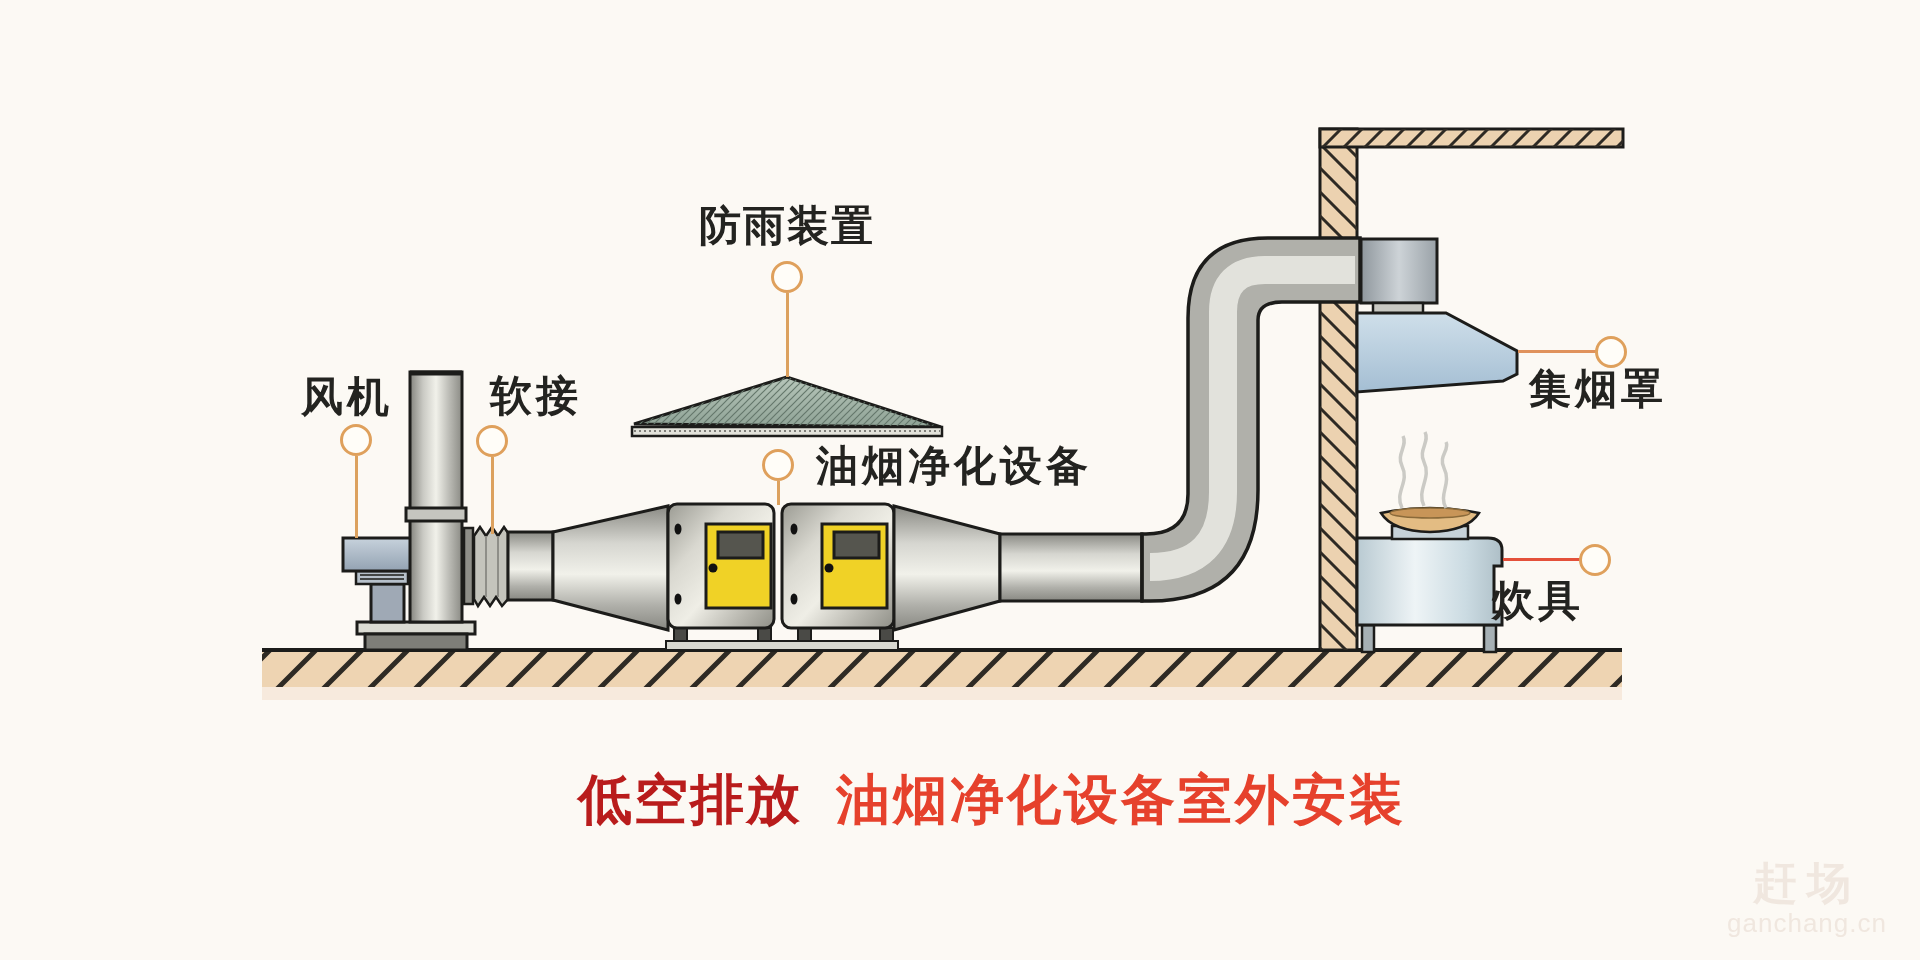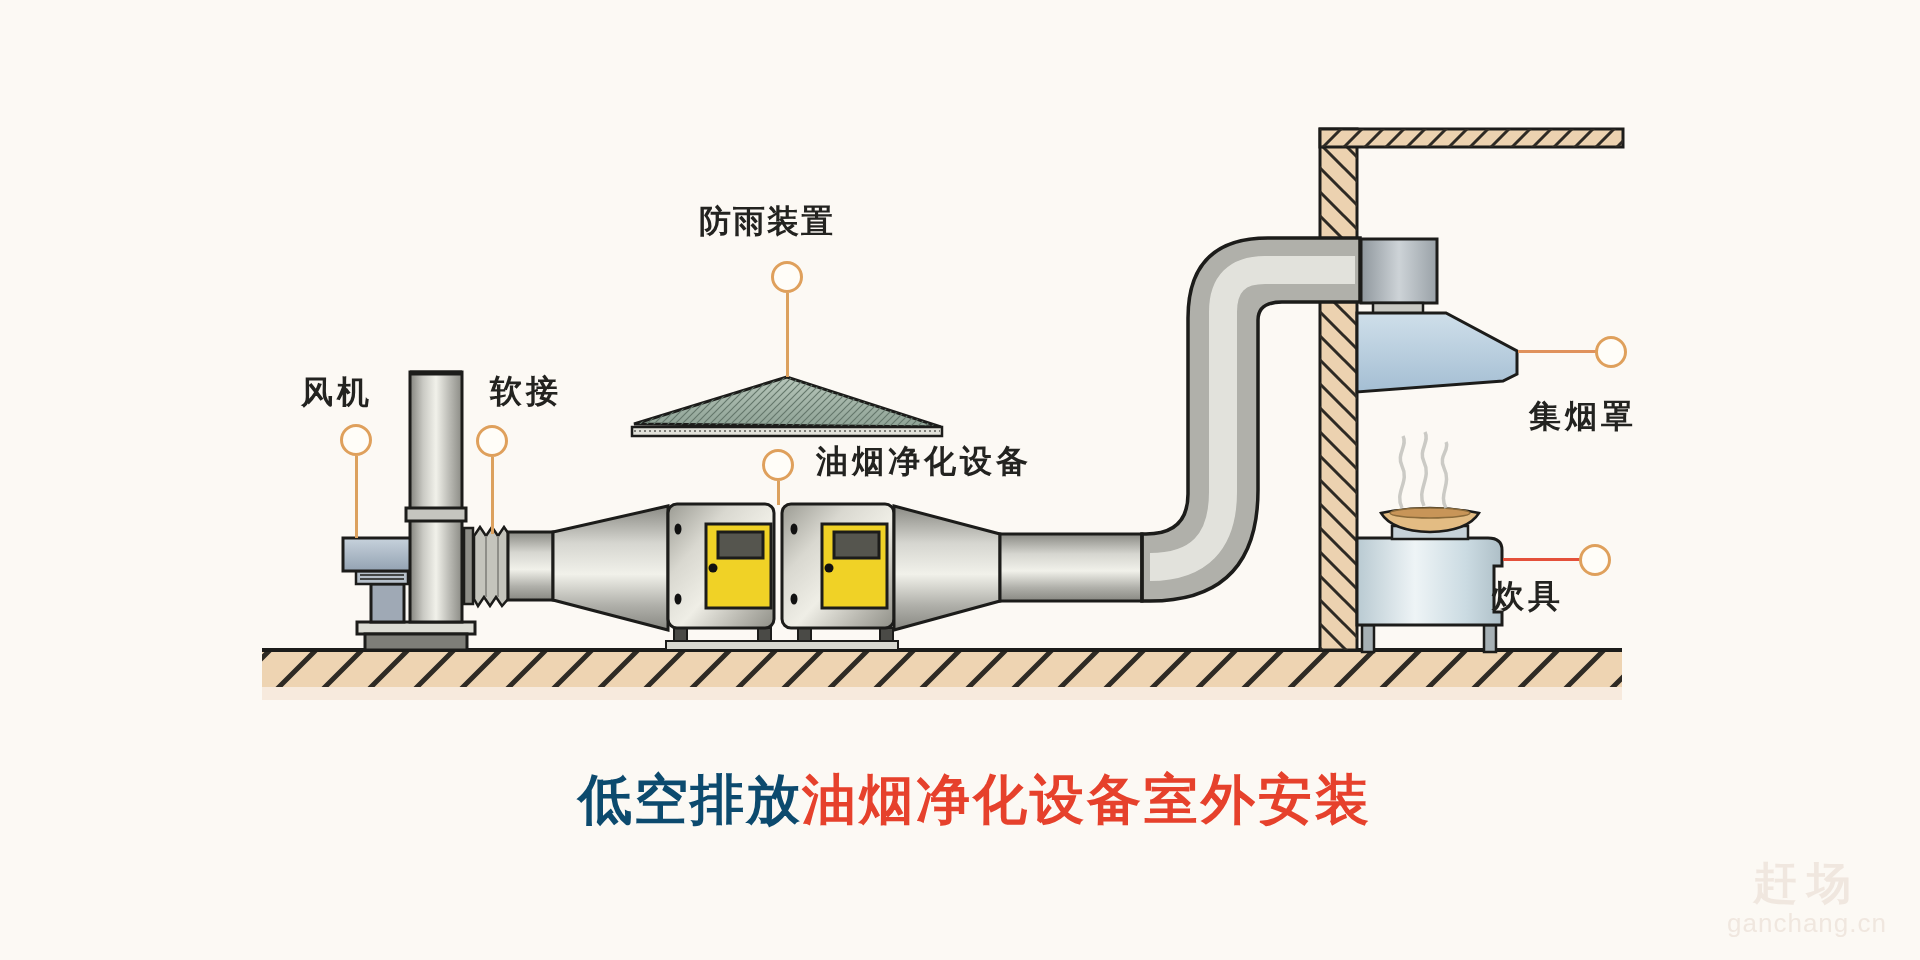--- a/index.html
+++ b/index.html
@@ -1,30 +1,30 @@
 <!DOCTYPE html>
 <html><head>
 <meta charset="utf-8">
 <style>
   html,body{margin:0;padding:0;background:#ffffff;}
   #stage{position:relative;width:1920px;height:960px;background:#fcf9f4;overflow:hidden;
          font-family:"Liberation Sans",sans-serif;}
   #art{position:absolute;left:0;top:0;}
-  .label{position:absolute;color:#232320;font-size:32px;font-weight:bold;
+  .label{position:absolute;color:#232320;font-size:42px;font-weight:bold;
          letter-spacing:4px;line-height:1;white-space:nowrap;}
   .callout-circle{position:absolute;width:26px;height:26px;border:3.5px solid #dfa05c;
          border-radius:50%;background:#fffdf8;box-sizing:content-box;}
   .callout-line-v{position:absolute;width:3px;background:#dca15e;}
   .callout-line-h{position:absolute;height:3px;background:#dca15e;}
   .line-red{background:#e4503a;}
   .line-hood{background:#e0925c;}
   #caption{position:absolute;left:578px;top:770px;display:flex;align-items:flex-start;
            font-weight:bold;font-size:54px;line-height:1.1;white-space:nowrap;}
-  #caption .c1{color:#0c4a6e;letter-spacing:2px;}
-  #caption .c2{color:#e6412c;letter-spacing:3px;}
+  #caption .c1{color:#b91c1c;letter-spacing:2px;}
+  #caption .c2{color:#e6412c;letter-spacing:3px;margin-left:34px;}
   #watermark{position:absolute;left:1712px;top:858px;width:190px;text-align:center;
              color:#f0e7df;line-height:1.15;}
   #watermark .w1{font-size:44px;font-weight:bold;letter-spacing:10px;}
   #watermark .w2{font-size:26px;letter-spacing:1px;}
 </style>
 </head>
 <body>
 
 <div id="stage">
 
@@ -205,21 +205,21 @@
 <div class="callout-circle" style="left:476px;top:425px;"></div>
 <div class="callout-circle" style="left:771px;top:261px;"></div>
 <div class="callout-circle" style="left:762px;top:449px;"></div>
 <div class="callout-circle" style="left:1595px;top:336px;"></div>
 <div class="callout-circle" style="left:1579px;top:544px;"></div>
 
 <div class="label" style="left:301px;top:376px;">风机</div>
 <div class="label" style="left:490px;top:375px;">软接</div>
 <div class="label" style="left:699px;top:205px;letter-spacing:2px;">防雨装置</div>
 <div class="label" style="left:816px;top:445px;">油烟净化设备</div>
-<div class="label" style="left:1529px;top:400px;font-family:Liberation Serif, serif;">集烟罩</div>
+<div class="label" style="left:1529px;top:368px;font-family:Liberation Serif, serif;">集烟罩</div>
 <div class="label" style="left:1492px;top:580px;">炊具</div>
 
 <div id="caption">
   <span class="c1">低空排放</span>
   <span class="c2">油烟净化设备室外安装</span>
 </div>
 
 <div id="watermark">
   <div class="w1">赶场</div>
   <div class="w2">ganchang.cn</div>

